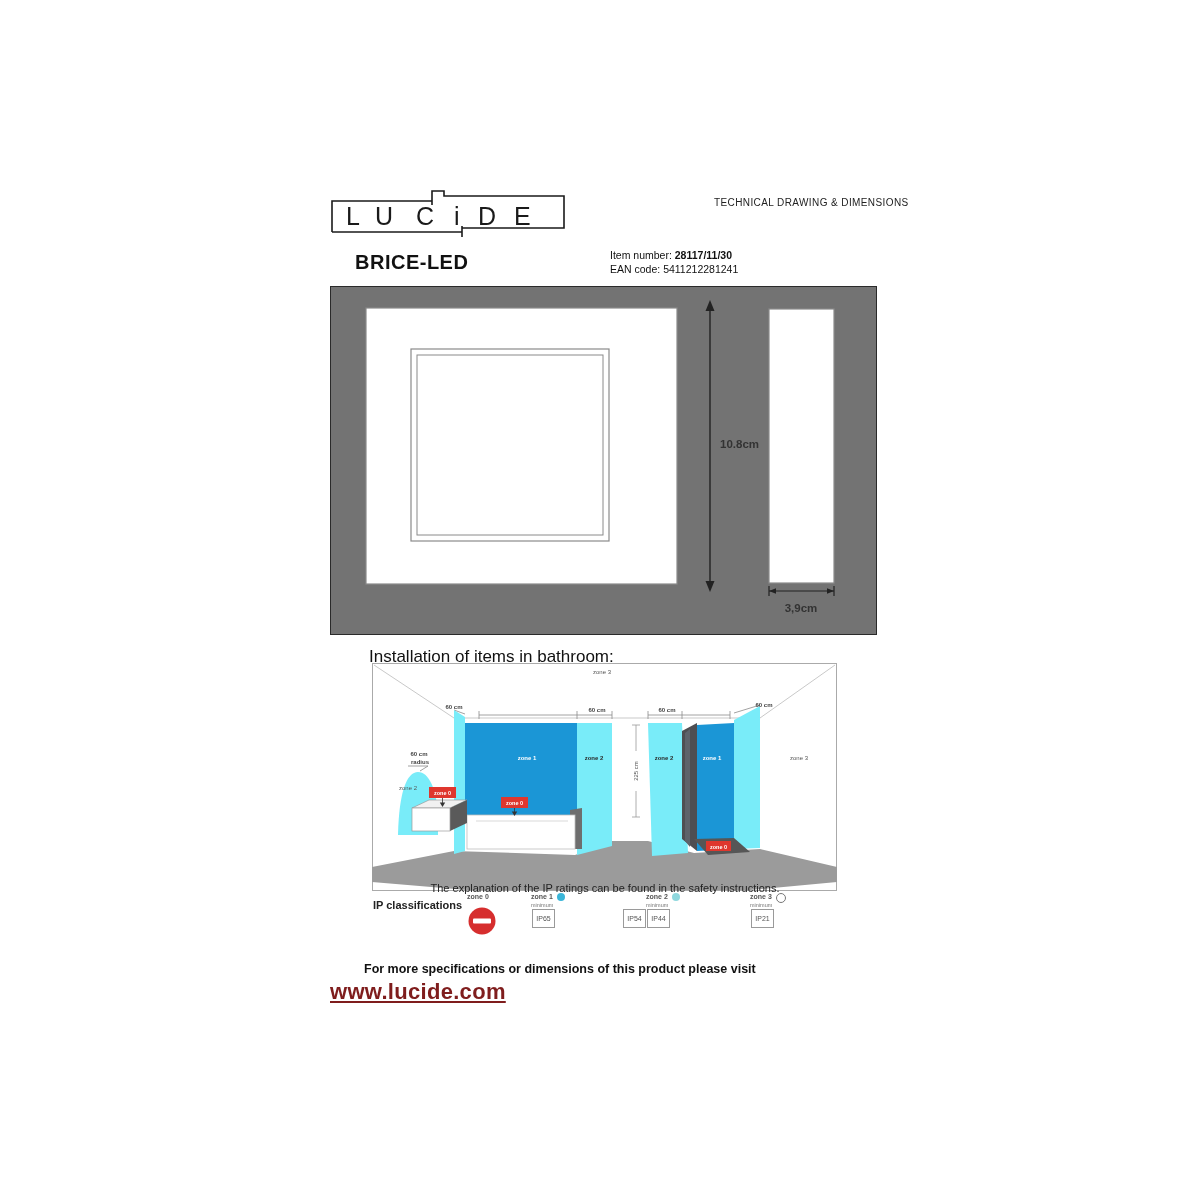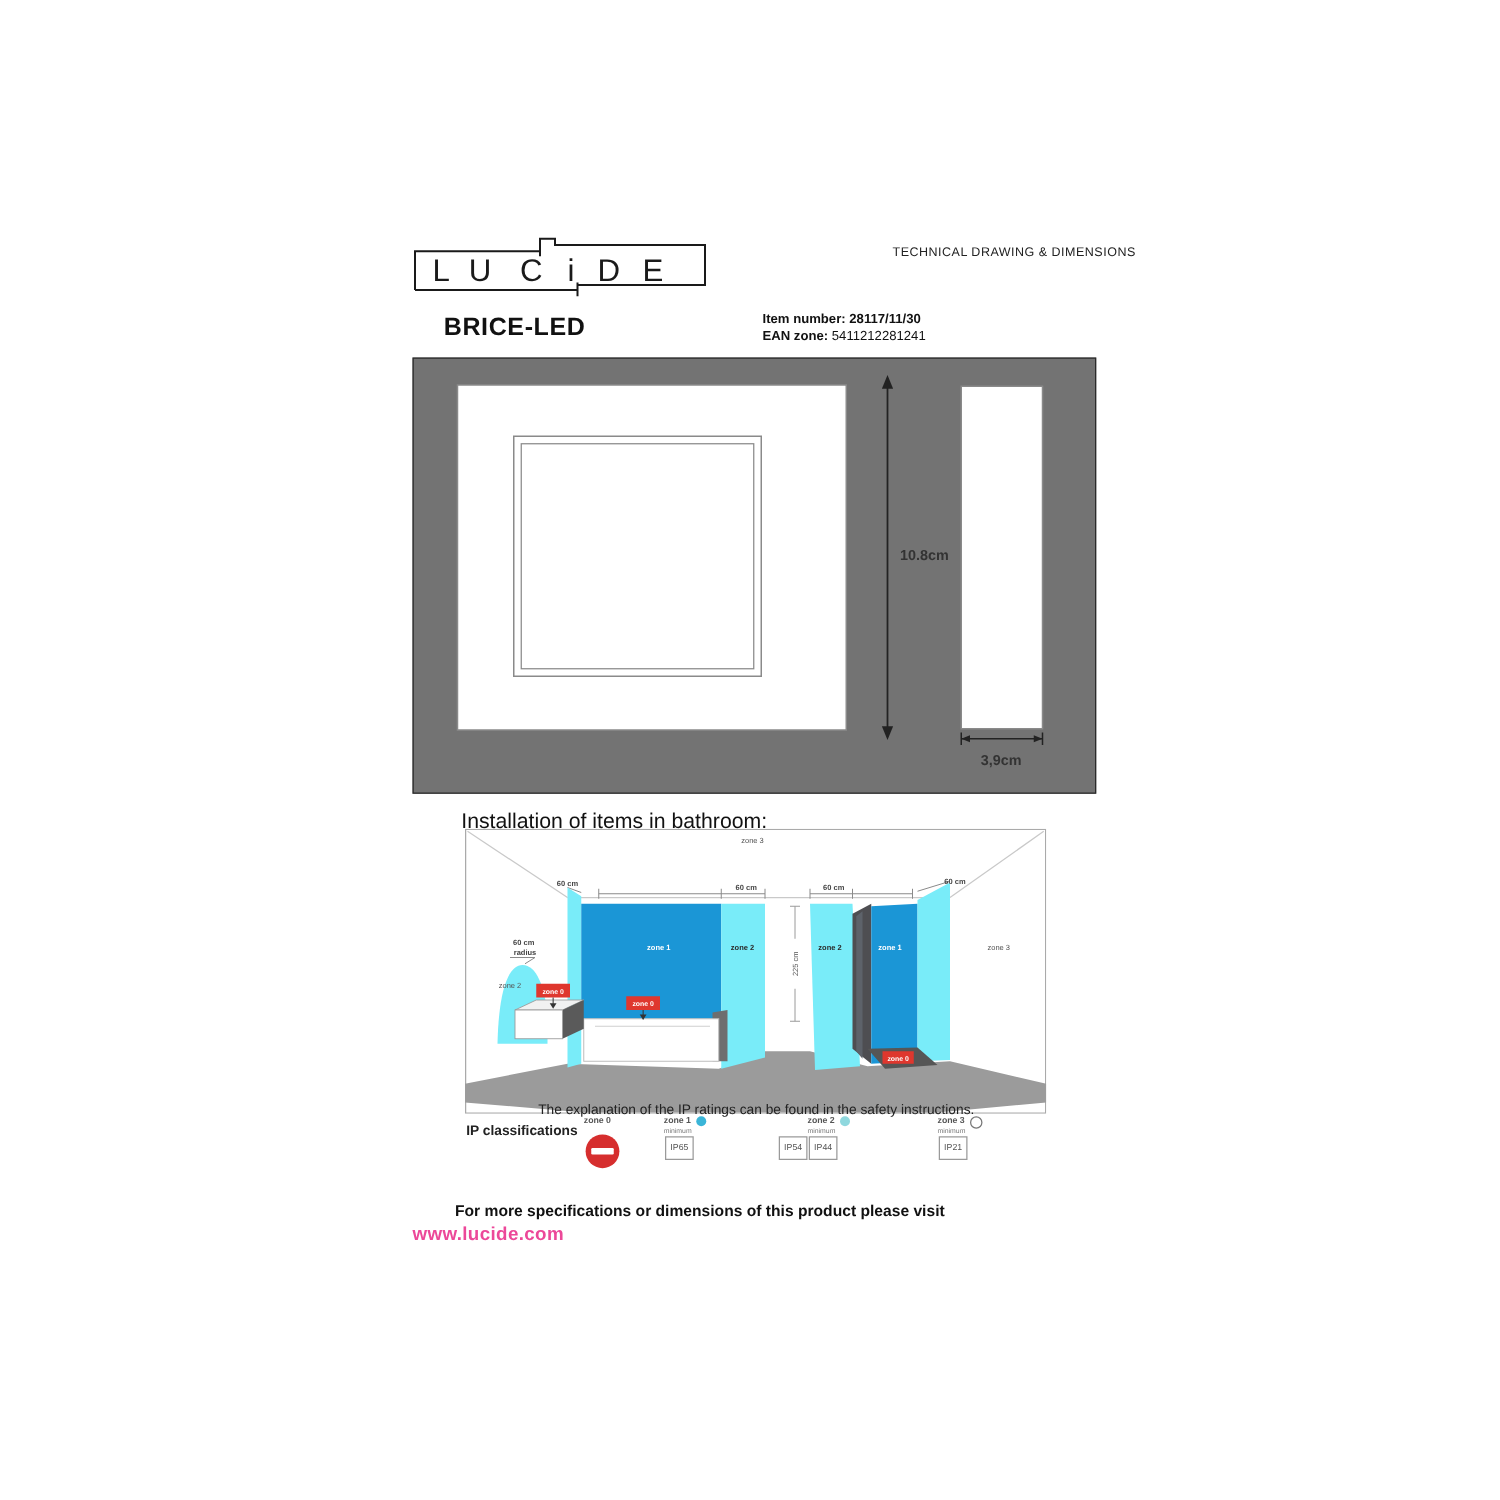--- a/index.html
+++ b/index.html
@@ -2,33 +2,33 @@
 <html><head>
 <meta charset="utf-8">
 <style>
   html,body{margin:0;padding:0;background:#fff;}
   .page{position:relative;width:1200px;height:1200px;background:#ffffff;
         font-family:"Liberation Sans", sans-serif;color:#1a1a1a;overflow:hidden;}
   .abs{position:absolute;}
   .doc-title{font-size:10px;letter-spacing:.4px;color:#222;}
   .product-name{font-size:20px;font-weight:bold;letter-spacing:.5px;color:#111;}
   .meta{font-size:10.5px;line-height:14px;color:#111;}
-  .meta .lbl{font-weight:bold;padding-left:20px;}
+  .meta .lbl{font-weight:normal;padding-left:20px;}
   .meta .val-bold{font-weight:bold;}
   .drawing-box{border:1.5px solid #2a2a2a;background:#737373;}
   .section-title{font-size:17px;font-weight:normal;color:#111;margin-left:39px;}
   .legend-title{font-size:11px;font-weight:bold;color:#222;}
   .legend-zone{font-size:7px;font-weight:bold;color:#555;white-space:nowrap;}
   .legend-min{font-size:5.5px;color:#777;}
   .ip-box{border:1px solid #9a9a9a;width:21px;height:17px;display:flex;align-items:center;justify-content:center;
           font-size:7px;color:#555;background:#fff;}
   .dot{width:8px;height:8px;border-radius:50%;display:inline-block;}
   .note{font-size:11px;color:#222;text-align:center;}
   .footer1{font-size:12.5px;font-weight:bold;color:#111;}
-  .footer2{font-size:15px;font-weight:bold;letter-spacing:.3px;color:#ec4899;}
+  .footer2{font-size:22px;font-weight:bold;letter-spacing:.3px;color:#7f1d1d;text-decoration:underline;}
   svg text{font-family:"Liberation Sans", sans-serif;}
 </style>
 </head>
 <body>
 
 <div class="page">
 
   <svg class="abs" style="left:330px;top:189px;" width="236" height="52" viewBox="0 0 236 52">
     <g fill="none" stroke="#1a1a1a" stroke-width="1.6">
       <path d="M2 43 L2 12 L102 12"></path>
@@ -49,21 +49,21 @@
   <div class="abs doc-title" style="left:678px;top:197px;margin-left:36px;">TECHNICAL DRAWING &amp; DIMENSIONS</div>
 
   <div class="abs product-name" style="left:330px;top:251px;margin-left:25px;">BRICE-LED</div>
 
   <div class="abs meta" style="left:590px;top:248px;">
     <div>
       <span class="lbl">Item number:</span>
       <span class="val-bold">28117/11/30</span>
     </div>
     <div>
-      <span class="lbl">EAN zone:</span>
+      <span class="lbl">EAN code:</span>
       <span>5411212281241</span>
     </div>
   </div>
 
   <div class="abs drawing-box" style="left:330px;top:286px;width:545px;height:347px;">
     <svg width="545" height="347" viewBox="0 0 545 347">
 
       <rect x="35" y="21" width="311" height="276" fill="#fff" stroke="#8a8a8a" stroke-width="1.2"></rect>
       <rect x="80" y="62" width="198" height="192" fill="#fff" stroke="#8a8a8a" stroke-width="1.2"></rect>
       <rect x="86" y="68" width="186" height="180" fill="#fff" stroke="#8a8a8a" stroke-width="1"></rect>

